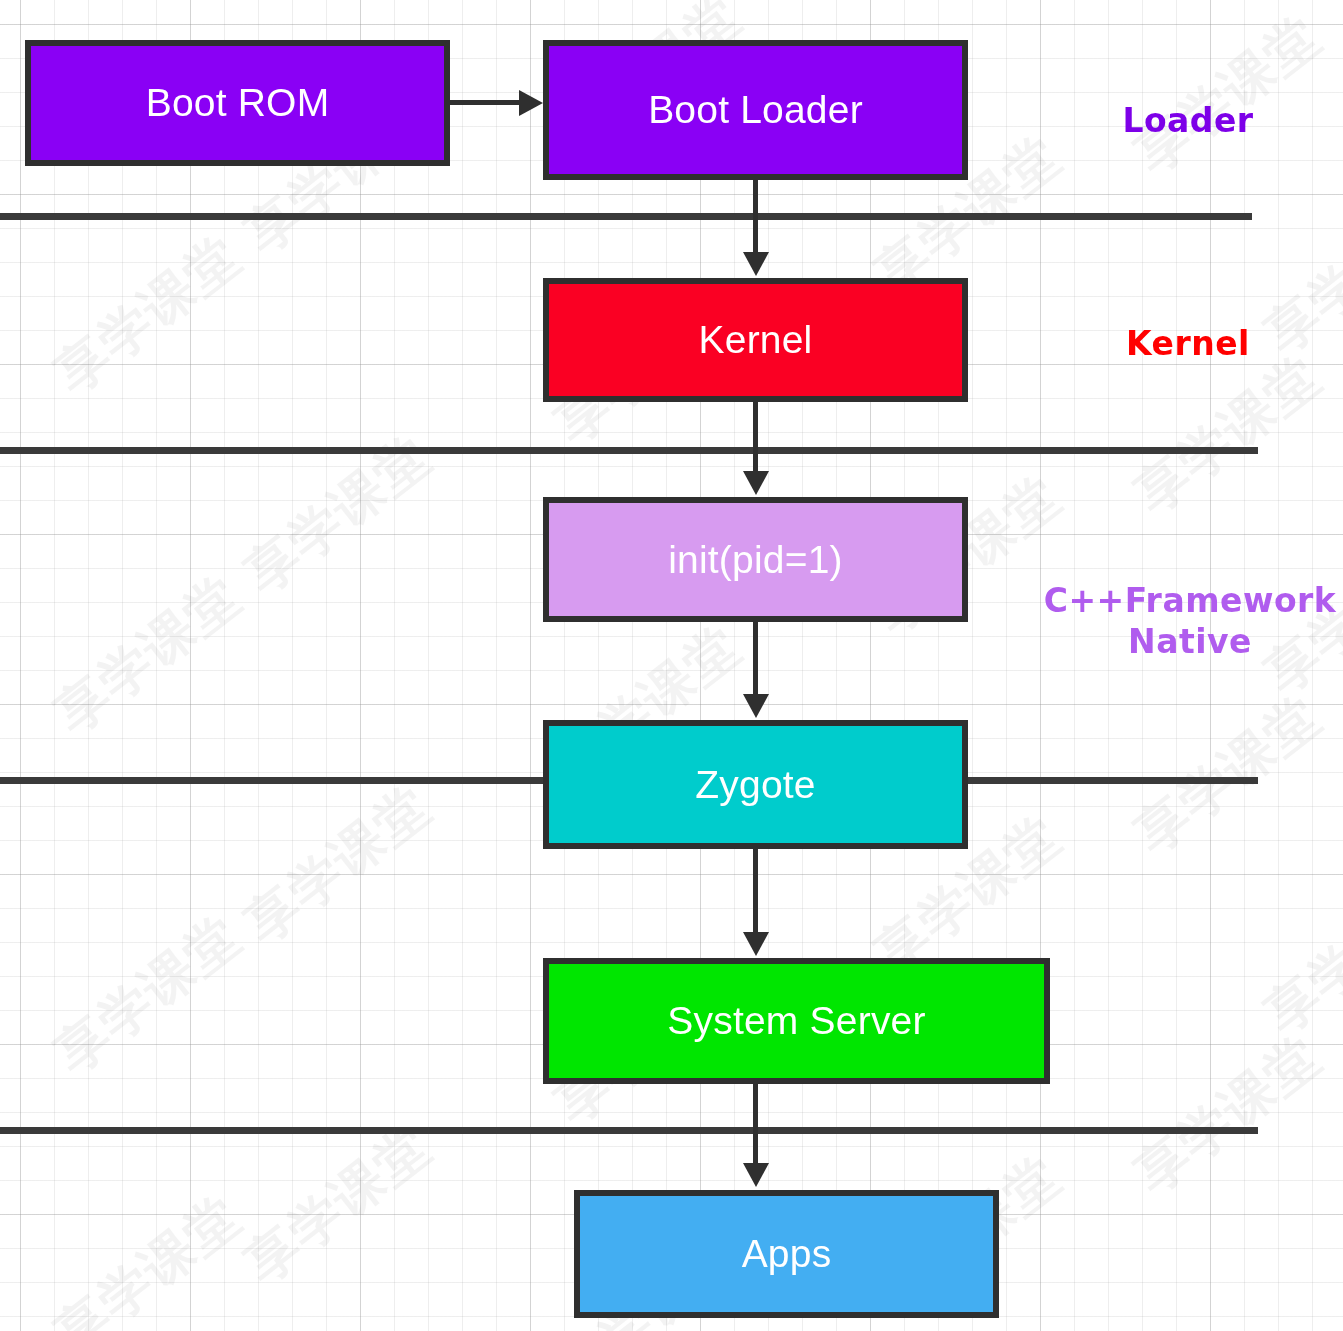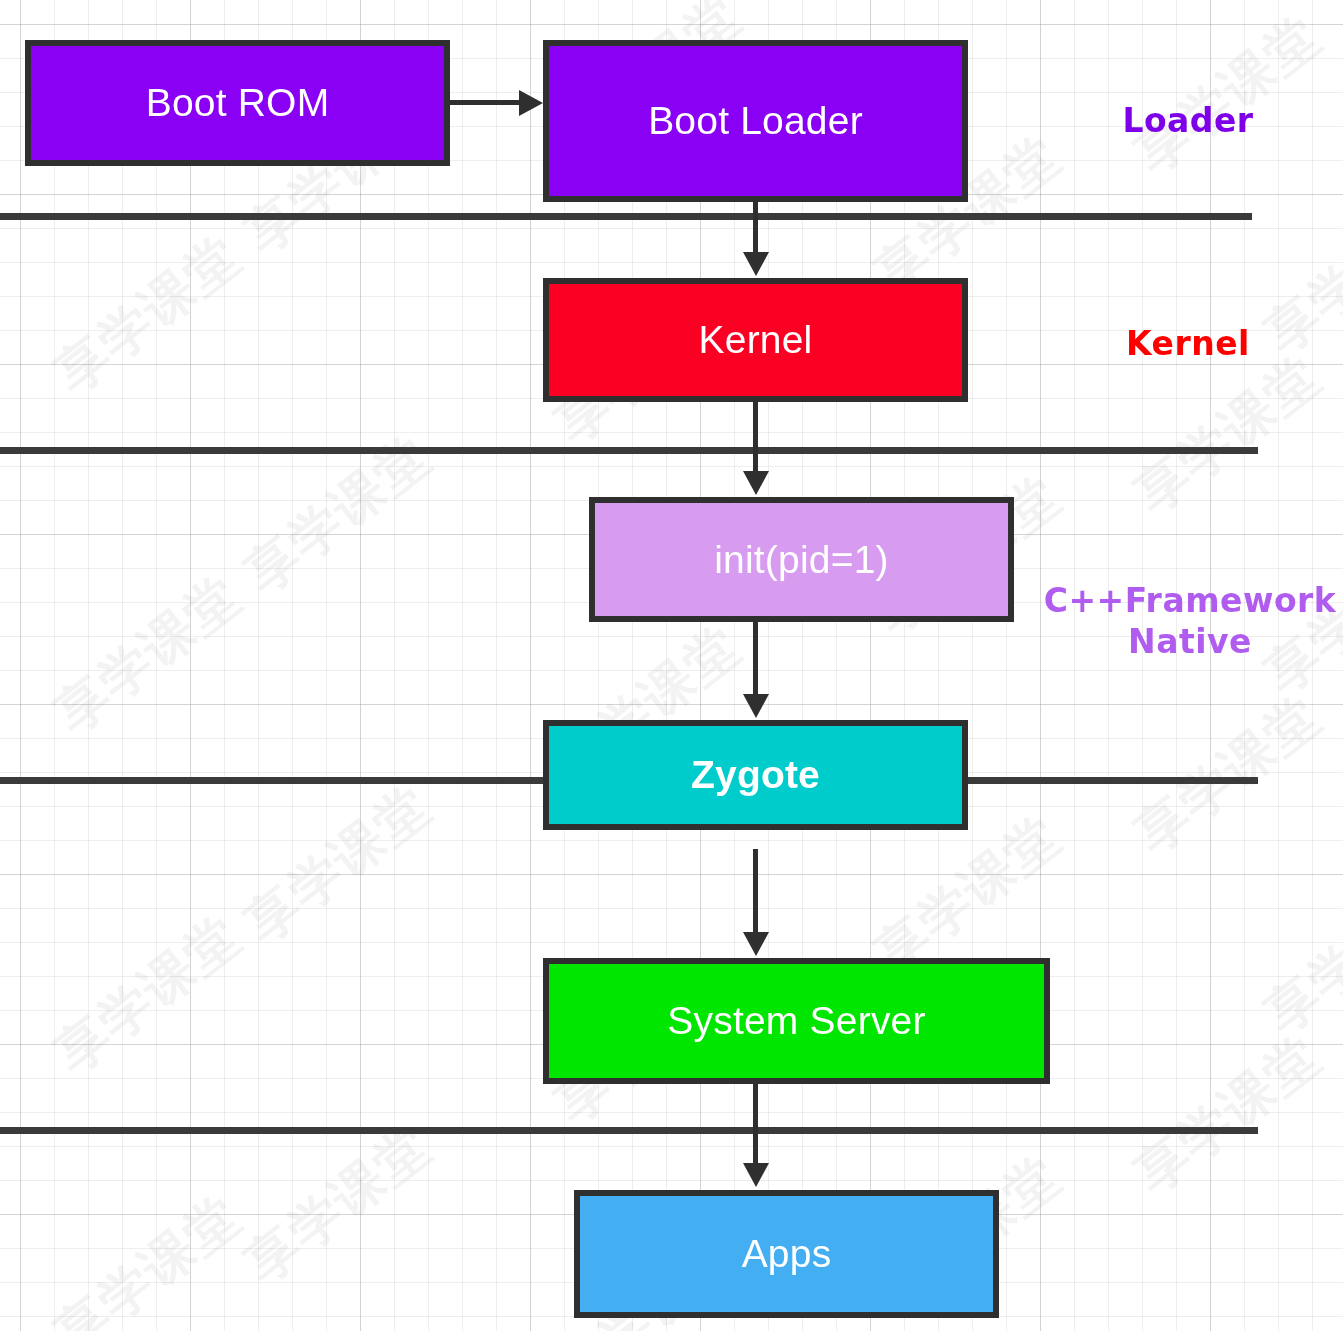--- a/index.html
+++ b/index.html
@@ -169,33 +169,33 @@
   <div class="conn conn-v" style="left:753px; top:849px; height:86px;"></div>
   <div class="arrow-down" style="left:743px; top:932px;"></div>
 
   <div class="conn conn-v" style="left:753px; top:1084px; height:82px;"></div>
   <div class="arrow-down" style="left:743px; top:1163px;"></div>
 
   <div class="node" style="left:25px; top:40px; width:425px; height:126px; background:#8A00F5;">
     <span>Boot ROM</span>
   </div>
 
-  <div class="node" style="left:543px; top:40px; width:425px; height:162px; background:#8A00F5;">
+  <div class="node" style="left:543px; top:40px; width:425px; height:140px; background:#8A00F5;">
     <span>Boot Loader</span>
   </div>
 
   <div class="node" style="left:543px; top:278px; width:425px; height:124px; background:#FA0023;">
     <span>Kernel</span>
   </div>
 
-  <div class="node" style="left:543px; top:497px; width:425px; height:125px; background:#D79BF0;margin-left:46px;">
+  <div class="node" style="left:543px; top:497px; width:425px; height:125px; background:#D79BF0;">
     <span>init(pid=1)</span>
   </div>
 
-  <div class="node" style="left:543px; top:720px; width:425px; height:110px; background:#00CCCC;font-weight:bold;">
+  <div class="node" style="left:543px; top:720px; width:425px; height:129px; background:#00CCCC;">
     <div>
       <span class="line2">Zygote</span>
     </div>
   </div>
 
   <div class="node" style="left:543px; top:958px; width:507px; height:126px; background:#00E600;">
     <span>System Server</span>
   </div>
 
   <div class="node" style="left:574px; top:1190px; width:425px; height:128px; background:#43AEF2;">

